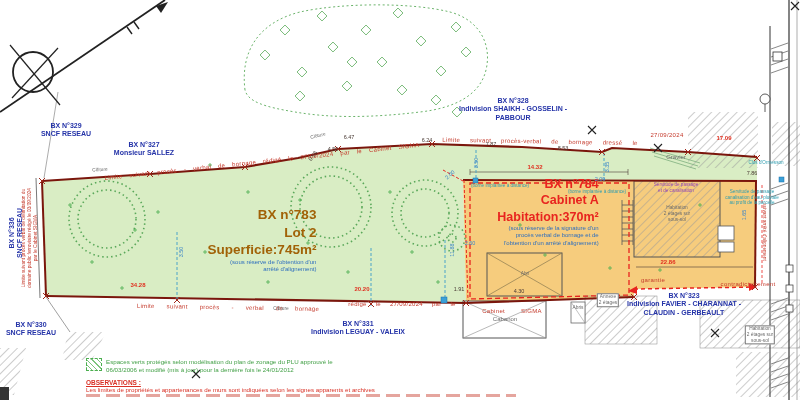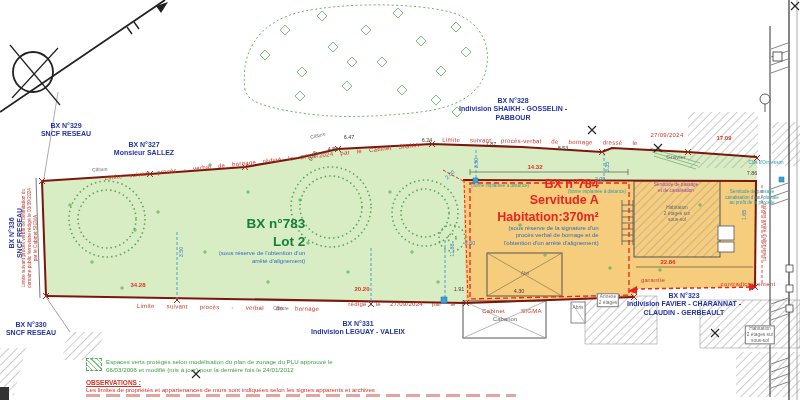--- a/index.html
+++ b/index.html
@@ -13,21 +13,21 @@
   .c-btxt-sm{font-size:4.8px;color:#c4392b;}
   .c-red-m{font-size:6px;color:#e03020;font-weight:600;}
   .c-dark-m{font-size:5.5px;color:#4a3b35;}
   .c-blue-m{font-size:5.5px;color:#3d85c8;}
   .c-feat{font-size:6px;color:#6b6b6b;}
   .c-tiny{font-size:4.8px;}
   .c-teal{font-size:4.6px;color:#2e9db0;}
   .c-violet{font-size:4.6px;color:#9146b4;}
   .c-box{background:#fff;border:.5px solid #777;padding:0 1px;}
   .p-block{position:absolute;transform:translate(-50%,-50%);text-align:right;pointer-events:none;}
-  .p-title{font-size:13.5px;line-height:1.3;font-weight:bold;color:#15803d;white-space:nowrap;}
+  .p-title{font-size:13.5px;line-height:1.3;font-weight:bold;color:#a16207;white-space:nowrap;}
   .p-title2{font-size:12.5px;line-height:1.3;font-weight:bold;color:#e8241f;white-space:nowrap;}
   .p-note{font-size:6px;line-height:1.25;color:#2f6fbe;white-space:nowrap;}
   #legend{position:absolute;left:86px;top:358px;display:flex;gap:4px;align-items:flex-start;}
   #legend .ico{width:14px;height:11px;border:1px dashed #4caf50;flex:0 0 auto;
     background:repeating-linear-gradient(45deg,transparent 0 3px,#7cc47c 3px 3.8px);}
   #legend .txt{font-size:6.2px;line-height:1.3;color:#43a047;white-space:nowrap;}
   #obs{position:absolute;left:86px;top:379px;}
   #obs .hd{font-size:6.5px;font-weight:bold;color:#d93025;text-decoration:underline;}
   #obs .ln{font-size:6.2px;color:#d93025;white-space:nowrap;}
   #obs .cut{width:430px;height:3px;margin-top:1px;overflow:hidden;
@@ -227,26 +227,27 @@
         <path d="M133,230 h4 M135,228 v4" stroke="#4caf50" stroke-width=".8"></path>
         <path d="M298,200 h4 M300,198 v4" stroke="#4caf50" stroke-width=".8"></path>
       </g>
 
   <rect x="0" y="387" width="9" height="13" fill="#333"></rect>
 </svg>
 
 <div class="p-block" style="left:262px;top:240px">
   <div class="p-title">BX n°783</div>
   <div class="p-title">Lot 2</div>
+  <div class="p-title">Superficie:745m²</div>
   <div class="p-note">(sous réserve de l'obtention d'un</div>
   <div class="p-note">arrêté d'alignement)</div>
 </div>
 <div class="p-block" style="left:548px;top:212px">
   <div class="p-title2">BX n°784</div>
-  <div class="p-title2">Servitude A</div>
+  <div class="p-title2">Cabinet A</div>
   <div class="p-title2">Habitation:370m²</div>
   <div class="p-note">(sous réserve de la signature d'un</div>
   <div class="p-note">procès verbal de bornage et de</div>
   <div class="p-note">l'obtention d'un arrêté d'alignement)</div>
 </div>
 
 <div id="labels">
       <div class="lbl c-blue" style="left: 66px; top: 130px; transform: translate(-50%, -50%);">
         <div>BX N°329</div>
         <div>SNCF RESEAU</div>

